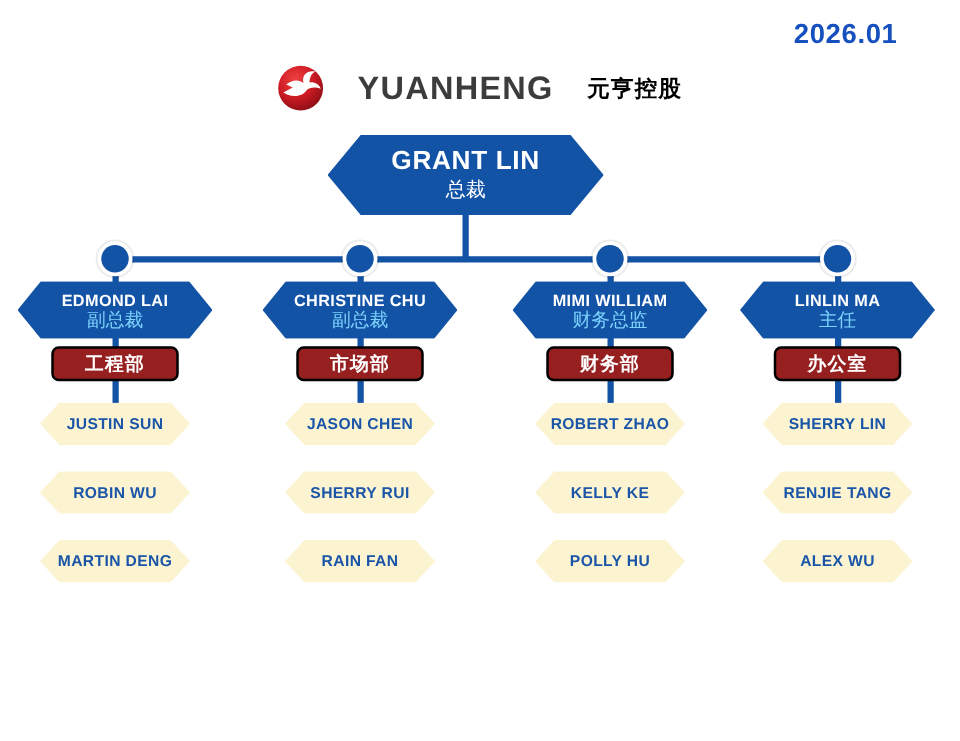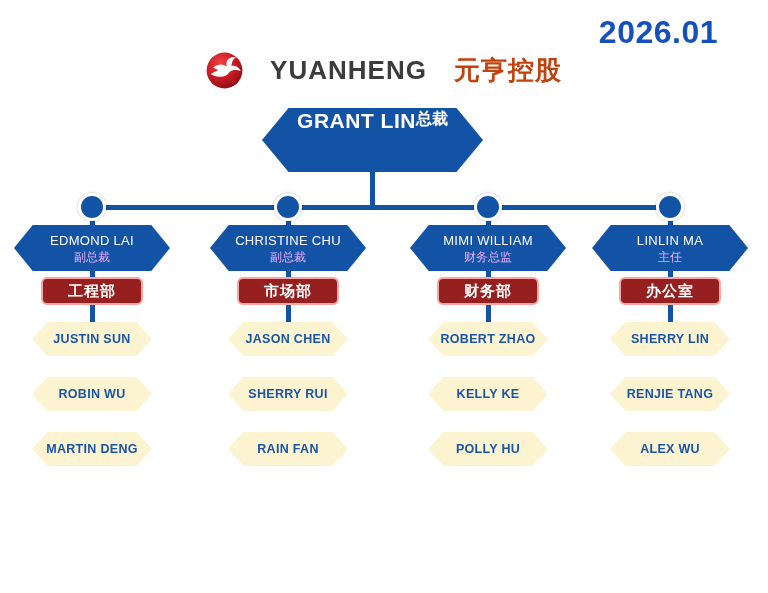--- a/index.html
+++ b/index.html
@@ -8,60 +8,60 @@
     --cream:#fcf3d1;
     --member_text:#1a55a8;
     --period_text:#164fbe;
     --logo_text:#3c3c3c;
   }
   html,body{margin:0;padding:0;background:#ffffff;}
   body{font-family:"Liberation Sans","DejaVu Sans",sans-serif;}
   .canvas{position:relative;width:768px;height:593px;background:#ffffff;overflow:hidden;}
 
   
-  .period{position:absolute;top:14px;right:50px;font-size:32px;font-weight:bold;
+  .period{position:absolute;top:14px;right:50px;font-size:22px;font-weight:bold;
           color:var(--period_text);letter-spacing:.5px;}
 
   
   .logo{position:absolute;top:52px;left:0;width:100%;display:flex;
         align-items:center;justify-content:center;gap:27px;}
   .logo-icon{width:37px;height:37px;flex:0 0 auto;display:block;}
   .logo-en{font-size:26px;font-weight:600;color:var(--logo_text);letter-spacing:1px;}
-  .logo-cn{font-size:26px;font-weight:bold;color:#c2410c;letter-spacing:1px;}
+  .logo-cn{font-size:18px;font-weight:bold;color:#000000;letter-spacing:1px;}
 
   
   .stem{position:absolute;left:370px;top:170px;width:5px;height:39px;background:var(--blue);z-index:0;}
   .hline{position:absolute;left:92px;top:205px;width:578px;height:5px;background:var(--blue);z-index:0;}
   .vline{position:absolute;top:207px;width:5px;height:122px;background:var(--blue);z-index:1;}
   .vline.c1{left:90px}.vline.c2{left:286px}.vline.c3{left:486px}.vline.c4{left:668px}
   .dot{position:absolute;top:196px;width:22px;height:22px;border-radius:50%;background:var(--blue);
        box-shadow:0 0 0 3px #ffffff,0 0 0 4.5px rgba(0,0,0,.08);z-index:2;}
   .dot.c1{left:81px}.dot.c2{left:277px}.dot.c3{left:477px}.dot.c4{left:659px}
 
   
   .ceo-hex{position:absolute;left:262px;top:108px;width:221px;height:64px;background:var(--blue);
            clip-path:polygon(0 50%,12% 0,88% 0,100% 50%,88% 100%,12% 100%);
-           display:flex;flex-direction:row;justify-content:center;z-index:2;}
+           display:flex;flex-direction:column;align-items:center;justify-content:center;z-index:2;}
   .ceo-name{color:#fff;font-size:21px;font-weight:bold;letter-spacing:.5px;line-height:26px;}
-  .ceo-title{color:#fff;font-size:16px;font-weight:bold;line-height:22px;}
+  .ceo-title{color:#fff;font-size:16px;font-weight:normal;line-height:22px;}
 
   
   .col{position:absolute;top:225px;width:160px;height:250px;z-index:2;}
   .col.c1{left:12px}.col.c2{left:208px}.col.c3{left:408px}.col.c4{left:590px}
 
   .branch-hex{position:absolute;top:0;left:50%;transform:translateX(-50%);
               width:156px;height:46px;background:var(--blue);
               clip-path:polygon(0 50%,12% 0,88% 0,100% 50%,88% 100%,12% 100%);
               display:flex;flex-direction:column;align-items:center;justify-content:center;}
-  .branch-name{color:#fff;font-size:13px;font-weight:normal;letter-spacing:.3px;line-height:17px;}
-  .branch-title{color:#f0abfc;font-size:12px;line-height:16px;}
+  .branch-name{color:#fff;font-size:13px;font-weight:bold;letter-spacing:.3px;line-height:17px;}
+  .branch-title{color:#7dd3fc;font-size:15px;line-height:16px;}
 
   .dept{position:absolute;top:52px;left:50%;transform:translateX(-50%);
         min-width:72px;height:24px;padding:0 13px;background:var(--red);
-        border:2px solid #fca5a5;border-radius:6px;
+        border:2px solid #000000;border-radius:6px;
         display:flex;align-items:center;justify-content:center;
         color:#fff;font-size:15px;font-weight:bold;letter-spacing:1px;white-space:nowrap;}
 
   .member{position:absolute;left:50%;transform:translateX(-50%);
           width:120px;height:34px;background:var(--cream);
           clip-path:polygon(0 50%,13% 0,87% 0,100% 50%,87% 100%,13% 100%);
           display:flex;align-items:center;justify-content:center;
           color:var(--member_text);font-size:12.5px;font-weight:bold;letter-spacing:.3px;white-space:nowrap;}
   .member.m1{top:97px}.member.m2{top:152px}.member.m3{top:207px}
 </style>

